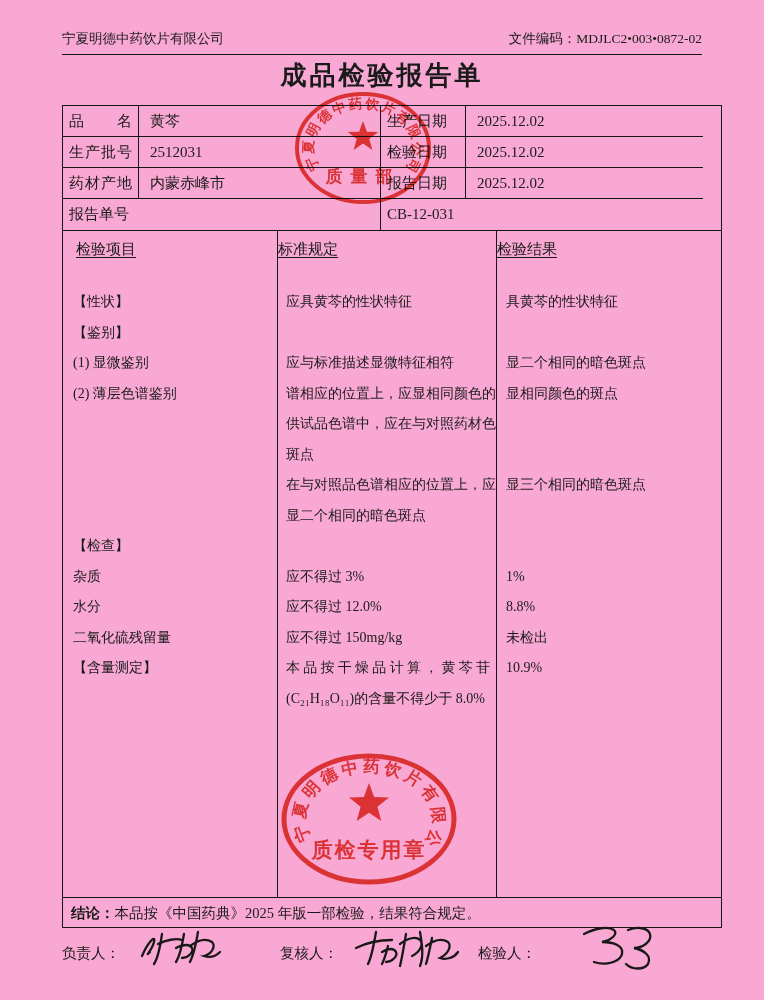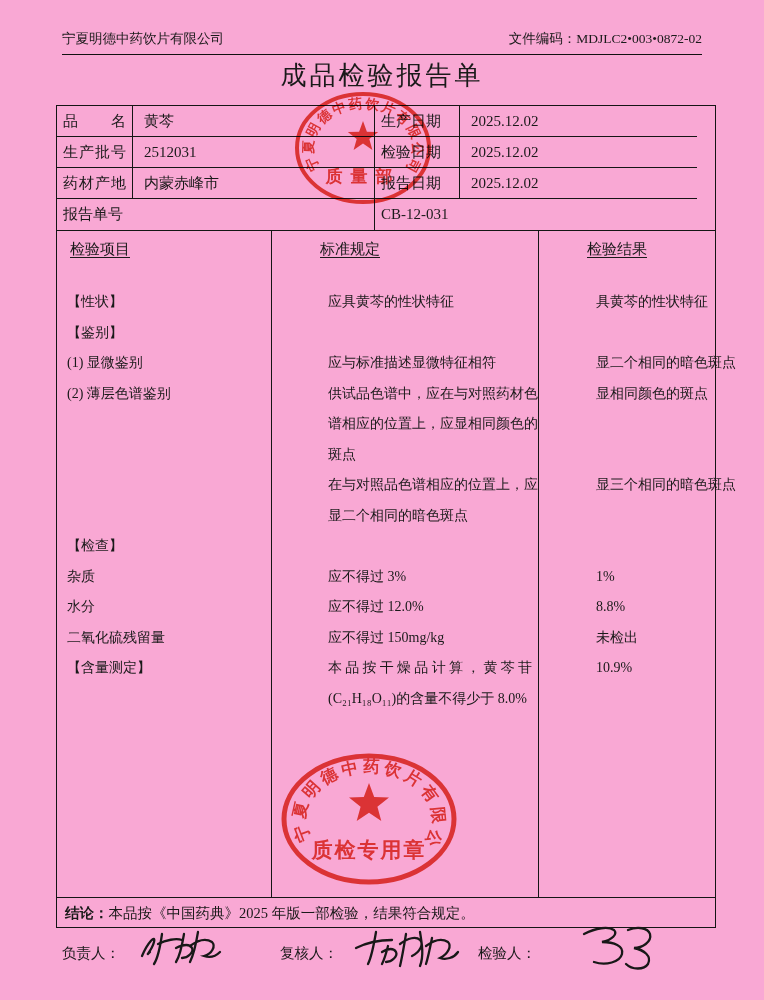--- a/index.html
+++ b/index.html
@@ -4,32 +4,32 @@
 <style>
   html,body{margin:0;padding:0;background:#888;}
   .page{
     position:relative;width:764px;height:1000px;background:#f9a8d4;
     font-family:"Liberation Serif","DejaVu Serif",serif;color:#1a1a1a;
     overflow:hidden;margin:0 auto;
   }
   
   .hdr{position:absolute;top:30px;left:62px;width:640px;display:flex;justify-content:space-between;align-items:flex-end;font-size:13.5px;}
   .hdr-rule{position:absolute;top:54px;left:62px;width:640px;border-top:1.5px solid #111;}
-  .title{position:absolute;top:58px;left:0;width:764px;text-align:center;font-size:26px;font-weight:normal;letter-spacing:3px;}
+  .title{position:absolute;top:58px;left:0;width:764px;text-align:center;font-size:26px;font-weight:bold;letter-spacing:3px;}
   
-  .doc{position:absolute;top:105px;left:56px;width:660px;border:1.5px solid #151515;box-sizing:border-box;}
+  .doc{position:absolute;top:105px;left:62px;width:660px;border:1.5px solid #151515;box-sizing:border-box;}
   .info-grid{display:grid;grid-template-columns:76px 242px 85px 237px;}
   .info-grid .cell{height:31px;line-height:31px;font-size:15px;box-sizing:border-box;padding:0 6px;border-bottom:1.5px solid #151515;overflow:hidden;white-space:nowrap;}
   .cell.v{padding-left:11px;}
   .cell.rb{border-right:1.5px solid #151515;}
   .lblspread{text-align:justify;text-align-last:justify;}
   .merged-l{grid-column:1 / span 2;}
   .merged-r{grid-column:3 / span 2;}
   .info-grid .last{border-bottom:none;}
-  .main-grid{display:grid;grid-template-columns:215px 219px 206px;height:666px;border-top:1.5px solid #151515;gap:48px;}
+  .main-grid{display:grid;grid-template-columns:215px 219px 206px;height:666px;border-top:1.5px solid #151515;}
   .mcol{box-sizing:border-box;overflow:hidden;}
   .mcol.b1,.mcol.b2{border-right:1.5px solid #151515;}
   .mhead{height:40px;padding-top:9px;font-size:15px;box-sizing:border-box;}
   .mhead.hl{padding-left:13px;}
   .mhead.hc{text-align:left;}
   .u{text-decoration:underline;text-underline-offset:3px;}
   .lines{padding-top:16px;}
   .ln{height:30.5px;line-height:30.5px;font-size:14px;white-space:nowrap;overflow:hidden;}
   .c1 .ln{padding-left:10px;}
   .c2 .ln{padding-left:8px;padding-right:6px;}
@@ -98,22 +98,22 @@
           <div class="ln">【含量测定】</div>
           <div class="ln"></div>
         </div>
       </div>
       <div class="mcol b2 c2">
         <div class="mhead hc"><span class="u">标准规定</span></div>
         <div class="lines">
           <div class="ln">应具黄芩的性状特征</div>
           <div class="ln"></div>
           <div class="ln">应与标准描述显微特征相符</div>
+          <div class="ln">谱相应的位置上，应显相同颜色的</div>
           <div class="ln">供试品色谱中，应在与对照药材色</div>
-          <div class="ln">谱相应的位置上，应显相同颜色的</div>
           <div class="ln">斑点</div>
           <div class="ln">在与对照品色谱相应的位置上，应</div>
           <div class="ln">显二个相同的暗色斑点</div>
           <div class="ln"></div>
           <div class="ln">应不得过 3%</div>
           <div class="ln">应不得过 12.0%</div>
           <div class="ln">应不得过 150mg/kg</div>
           <div class="ln jl">本品按干燥品计算，黄芩苷</div>
           <div class="ln">(C₂₁H₁₈O₁₁)的含量不得少于 8.0%</div>
         </div>

